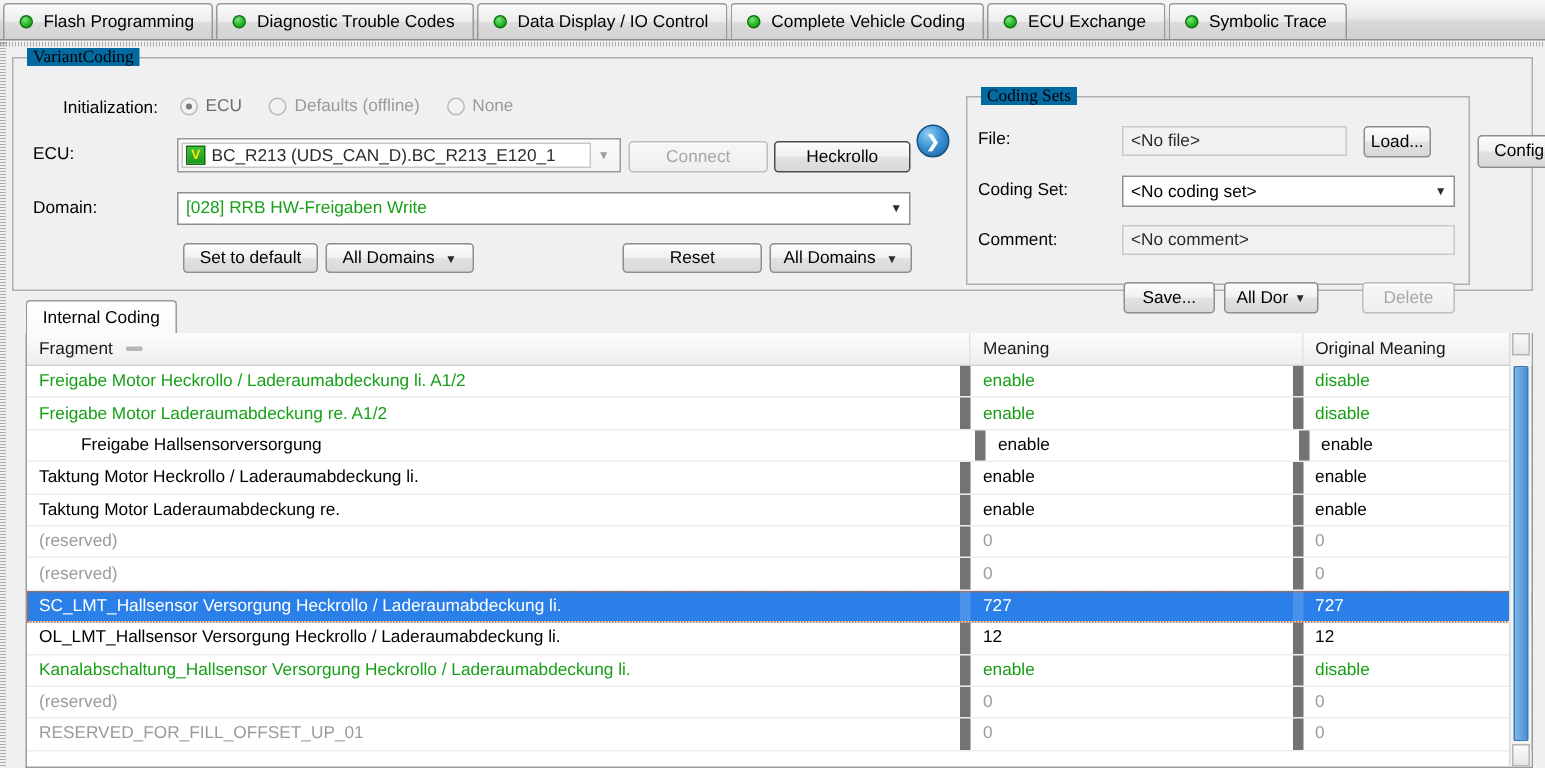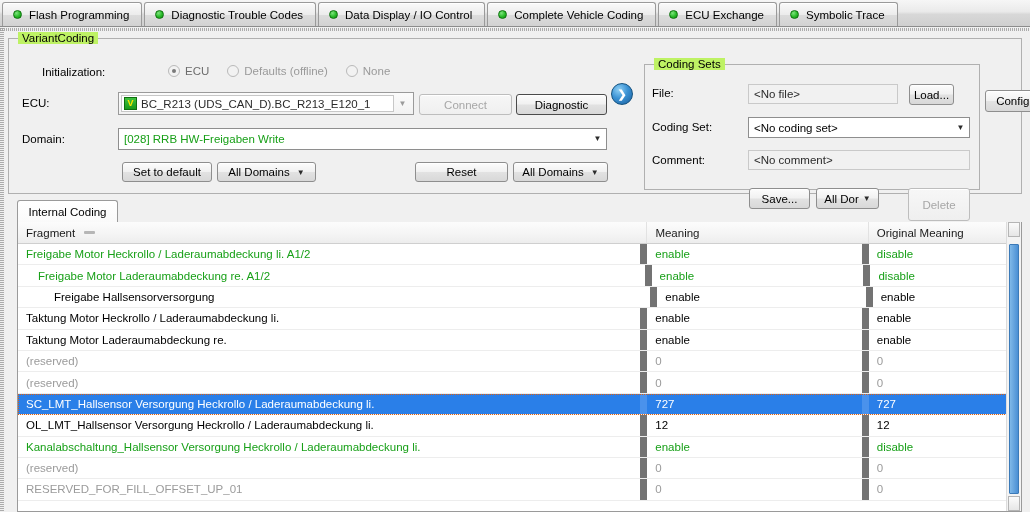--- a/index.html
+++ b/index.html
@@ -41,41 +41,41 @@
   }
 
   
   .groupbox {
     position: absolute;
     border: 1px solid #b0b0b0;
     background: transparent;
   }
   .groupbox > .gb-title {
     position: absolute; top: -7px; left: 9px;
-    background: #bef264; padding: 0 4px;
-    font-size: 11.5px; color: #000; white-space: nowrap;
+    background: #0369a1; padding: 0 4px;
+    font-size: 11.5px; color: #000; white-space: nowrap; font-family: Liberation Serif, serif;
   }
 
   
   .framedots {
     position: absolute; left: 0; top: 28px; width: 4px; height: 484px;
     background:
       repeating-linear-gradient(to bottom, #9a9a9a 0 1px, transparent 1px 2px);
     opacity: .8;
   }
   .framedots-top {
     position: absolute; left: 0; top: 28px; width: 1030px; height: 3px;
     background: repeating-linear-gradient(to right, #9a9a9a 0 1px, transparent 1px 2px);
     opacity: .8;
   }
 
   
   .lbl { position: absolute; font-size: 11.5px; color: #000; white-space: nowrap; }
 
-  .radio-row { position: absolute; display: flex; align-items: center; gap: 18px; margin-left: 48px; }
+  .radio-row { position: absolute; display: flex; align-items: center; gap: 18px; }
   .radio { display: flex; align-items: center; gap: 5px; color: #9a9a9a; white-space: nowrap; }
   .radio .dot {
     width: 12px; height: 12px; border-radius: 50%;
     border: 1px solid #b9b9b9; background: #f2f2f2; position: relative;
     flex: 0 0 auto;
   }
   .radio.checked .dot::after {
     content: ""; position: absolute; left: 3px; top: 3px;
     width: 4px; height: 4px; border-radius: 50%; background: #7a7a7a;
   }
@@ -269,21 +269,21 @@
 
   <span class="lbl" style="left:22px; top:97px;">ECU:</span>
   <div class="combo framed" style="left:118px; top:92px; width:296px; height:23px;">
     <span class="inner">
       <span class="ecuicon">V</span>
       <span class="ecutext">BC_R213 (UDS_CAN_D).BC_R213_E120_1</span>
     </span>
     <span class="arrow" style="color:#9b9b9b;">▼</span>
   </div>
   <div class="btn disabled" style="left:419px; top:94px; width:93px; height:21px;">Connect</div>
-  <div class="btn default" style="left:516px; top:94px; width:91px; height:21px;">Diagnostic</div>
+  <div class="btn default" style="left:516px; top:94px; width:91px; height:21px;">Heckrollo</div>
   <div class="greenarrow" style="left:611px; top:83px;">❯</div>
 
   <span class="lbl" style="left:22px; top:133px;">Domain:</span>
   <div class="combo" style="left:118px; top:128px; width:489px; height:22px;">
     <span class="cval c-green">[028] RRB HW-Freigaben Write</span>
     <span class="arrow">▼</span>
   </div>
 
   <div class="btn" style="left:122px; top:162px; width:90px; height:20px;">Set to default</div>
   <div class="splitbtn" style="left:217px; top:162px; width:99px; height:20px;">
@@ -317,21 +317,21 @@
   <span class="lbl" style="left:652px; top:154px;">Comment:</span>
   <div class="textbox" style="left:748px; top:150px; width:222px; height:20px;">&lt;No comment&gt;</div>
 
   <div class="btn" style="left:749px; top:188px; width:61px; height:21px;">Save...</div>
   <div class="splitbtn" style="left:816px; top:188px; width:63px; height:21px;">
     <span class="sb-main" style="padding:0 4px;">
       <span>All Dor</span>
       <span class="sb-arrow" style="margin-left:4px;">▼</span>
     </span>
   </div>
-  <div class="btn disabled" style="left:908px; top:188px; width:62px; height:33px;">Delete</div>
+  <div class="btn disabled" style="left:908px; top:188px; width:62px; height:21px;">Delete</div>
 
   <div class="btn" style="left:985px; top:90px; width:62px; height:22px;">Configu</div>
 
   <div class="innertab" style="left:17px; top:200px; width:101px; height:23px;">
     <span>Internal Coding</span>
   </div>
   <div class="tabline" style="left:118px; top:222px; width:904px;"></div>
 
   <div class="panel" style="left:17px; top:222px; width:1005px; height:290px;">
     <div class="grid">
@@ -347,21 +347,21 @@
             <span>Original Meaning</span>
           </div>
         </div>
       <div class="rows" id="gridrows">
           <div class="row">
             <div class="cell c-green" style="width: 637px;">Freigabe Motor Heckrollo / Laderaumabdeckung li. A1/2</div>
             <div class="cell c-green" style="width: 224px;">enable</div>
             <div class="cell c-green" style="width: 154px;">disable</div>
           </div>
           <div class="row">
-            <div class="cell c-green" style="width: 637px; margin-left: 12px;">Freigabe Motor Laderaumabdeckung re. A1/2</div>
+            <div class="cell c-green" style="width: 637px;">Freigabe Motor Laderaumabdeckung re. A1/2</div>
             <div class="cell c-green" style="width: 224px;">enable</div>
             <div class="cell c-green" style="width: 154px;">disable</div>
           </div>
           <div class="row">
             <div class="cell c-black" style="width: 637px; margin-left: 28px;">Freigabe Hallsensorversorgung</div>
             <div class="cell c-black" style="width: 224px;">enable</div>
             <div class="cell c-black" style="width: 154px;">enable</div>
           </div>
           <div class="row">
             <div class="cell c-black" style="width: 637px;">Taktung Motor Heckrollo / Laderaumabdeckung li.</div>

